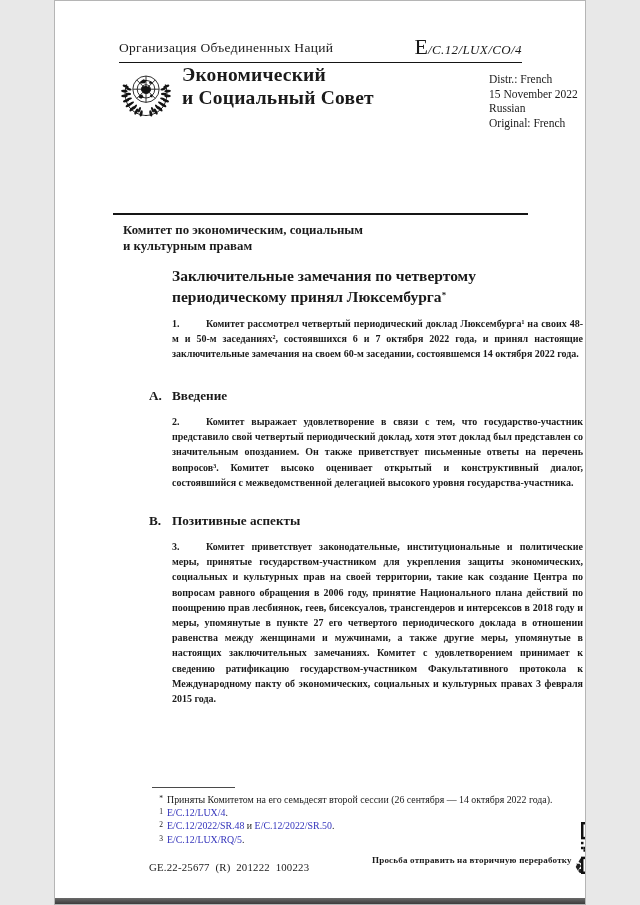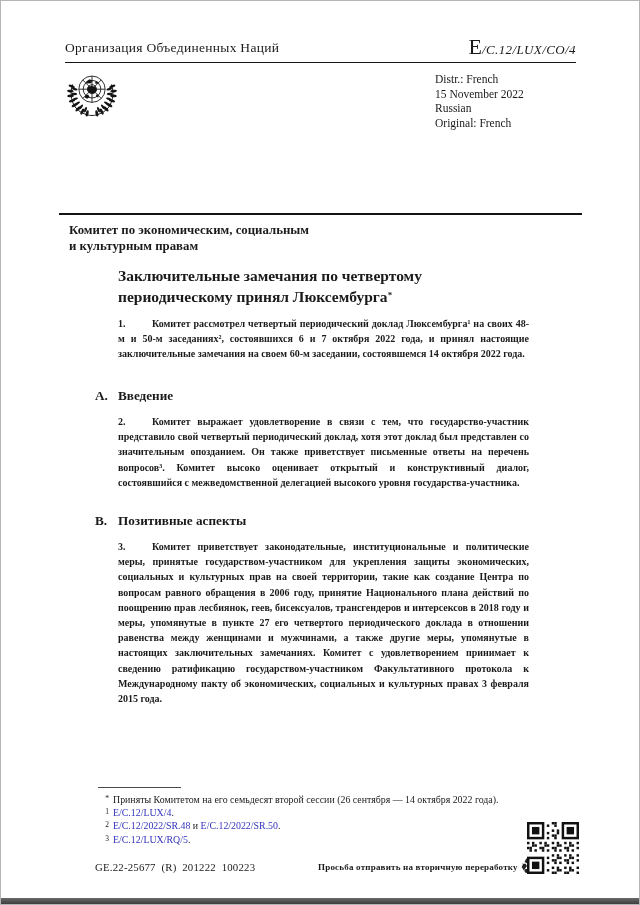--- a/index.html
+++ b/index.html
@@ -1,19 +1,19 @@
 <!DOCTYPE html>
 <html><head>
 <meta charset="utf-8">
 <style>
   * { margin:0; padding:0; box-sizing:border-box; }
   html,body { background:#e8e8e8; }
   body { font-family:"Liberation Serif", serif; }
   .page {
-    position:relative; width:640px; height:905px; margin:0 auto;
+    position:relative; width:532px; height:905px; margin:0 auto;
     background:#ffffff; color:#1a1a1a; overflow:hidden;
     border:1px solid #b5b5b5;
   }
   .scan-bottom-edge {
     position:absolute; left:0; right:0; bottom:0; height:6px;
     background:linear-gradient(#6a6a6a,#3c3c3c);
   }
   
   .org-name { position:absolute; left:64px; top:39px; font-size:13.5px; letter-spacing:.3px; }
   .doc-symbol { position:absolute; right:63px; top:33px; white-space:nowrap; }
@@ -45,21 +45,21 @@
   
   .fn-separator { position:absolute; left:97px; top:786px; width:83px; border-top:1.3px solid #4a4a4a; }
   .footnotes { position:absolute; left:97px; top:792px; width:440px; font-size:9.9px; line-height:13.2px; }
   .fn { display:flex; }
   .fn-marker { width:15px; text-align:right; padding-right:4px; font-size:7.5px; position:relative; top:-1px; }
   .fn-text .fn-link { color:#3333bb;text-align:center; }
   .fn-text span { white-space:pre-wrap; }
 
   
   .ge-number { position:absolute; left:62px; top:860px; font-size:10.8px; white-space:pre; letter-spacing:.2px;padding-left:32px; }
-  .recycle-line { position:absolute; left:317px; top:854px; display:flex; align-items:center; gap:2px; }
+  .recycle-line { position:absolute; left:317px; top:854px; display:flex; align-items:flex-start; gap:2px; }
   .recycle-text { font-weight:bold; font-size:9px; letter-spacing:.2px; white-space:nowrap; }
   .recycle-icon { font-family:"DejaVu Sans", sans-serif; font-size:23px; line-height:23px; color:#222; }
   .qr { position:absolute; left:525px; top:821px; width:54px; height:52px; }
 </style>
 </head>
 <body>
 
 <div class="page">
 
   <div class="org-name">Организация Объединенных Наций</div>
@@ -114,20 +114,24 @@
       <ellipse cx="35" cy="45" rx="1.4" ry="3.4" transform="rotate(168 35 45)"></ellipse>
       <ellipse cx="47.8" cy="20" rx="1.2" ry="3" transform="rotate(78 47.8 20)"></ellipse>
       <ellipse cx="48.4" cy="25" rx="1.2" ry="3" transform="rotate(92 48.4 25)"></ellipse>
       <ellipse cx="47.4" cy="30" rx="1.2" ry="3" transform="rotate(106 47.4 30)"></ellipse>
       <ellipse cx="45" cy="34.6" rx="1.2" ry="3" transform="rotate(122 45 34.6)"></ellipse>
       <ellipse cx="41.4" cy="38.4" rx="1.2" ry="3" transform="rotate(140 41.4 38.4)"></ellipse>
       <ellipse cx="36.8" cy="41.2" rx="1.2" ry="3" transform="rotate(158 36.8 41.2)"></ellipse>
     </g>
   </svg>
 
+  <div class="council-name">
+    <div>Экономический</div>
+    <div>и Социальный Совет</div>
+  </div>
 
   <div class="distr-block">
     <div>Distr.: French</div>
     <div>15 November 2022</div>
     <div>Russian</div>
     <div>Original: French</div>
   </div>
 
   <div class="rule-2"></div>
 

